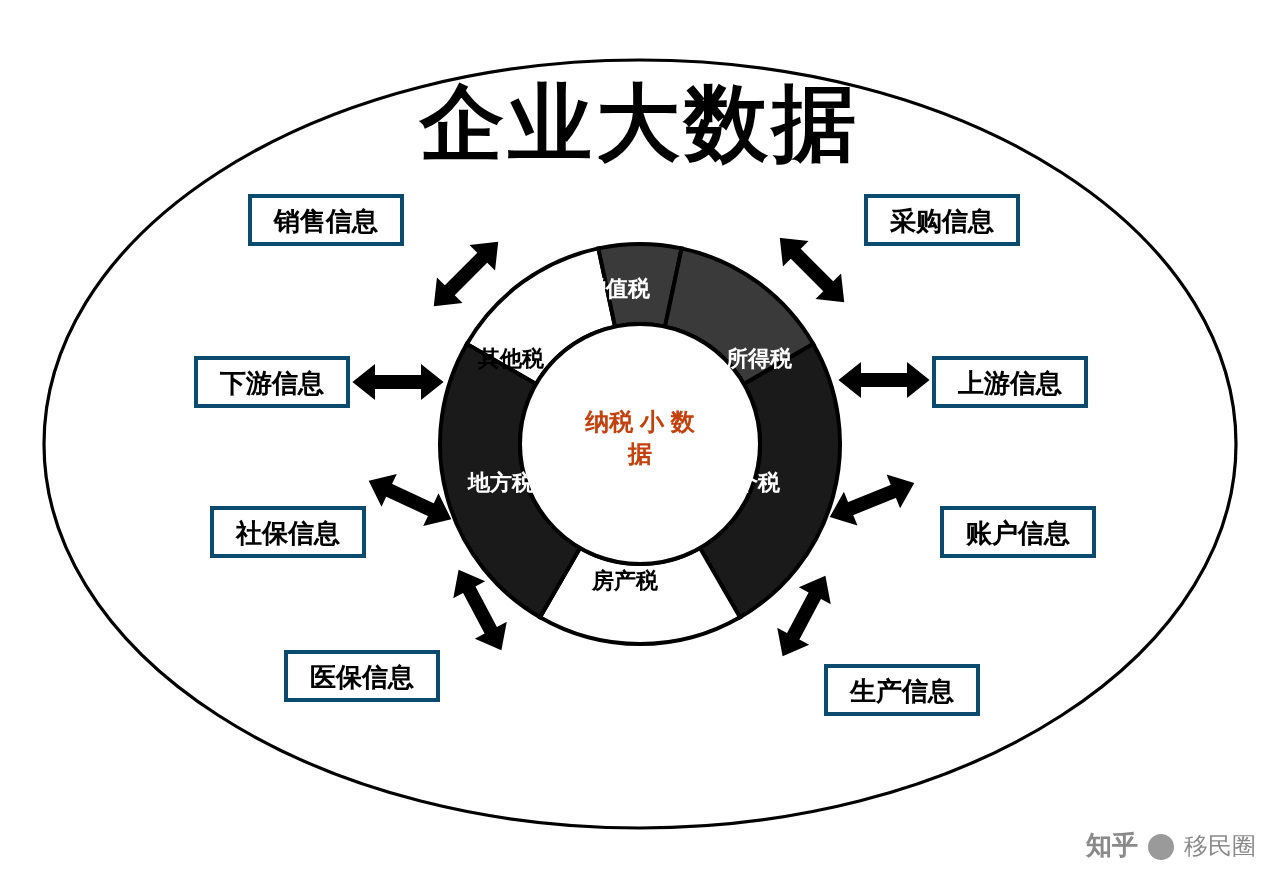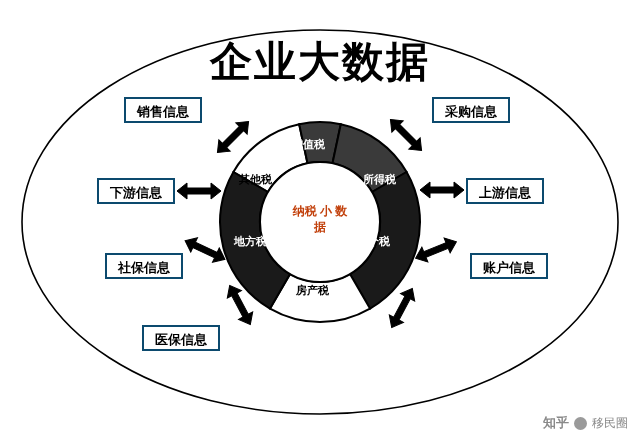--- a/index.html
+++ b/index.html
@@ -174,20 +174,21 @@
   <div class="hub-label" style="left:272px; top:219px; width:96px;">据</div>
 
   <div class="box" style="left:124px; top:97px; width:78px;">销售信息</div>
   <div class="box" style="left:97px; top:178px; width:78px;">下游信息</div>
   <div class="box" style="left:105px; top:253px; width:78px;text-align:center;">社保信息</div>
   <div class="box" style="left:142px; top:325px; width:78px;">医保信息</div>
 
   <div class="box" style="left:432px; top:97px; width:78px;">采购信息</div>
   <div class="box" style="left:466px; top:178px; width:78px;">上游信息</div>
   <div class="box" style="left:470px; top:253px; width:78px;">账户信息</div>
+  <div class="box" style="left:412px; top:332px; width:78px;">生产信息</div>
 
   <div class="watermark">
     <span class="wm-logo">知乎</span>
     <span class="wm-avatar"></span>
     <span>移民圈</span>
   </div>
 
 </div>
 
 </body></html>

